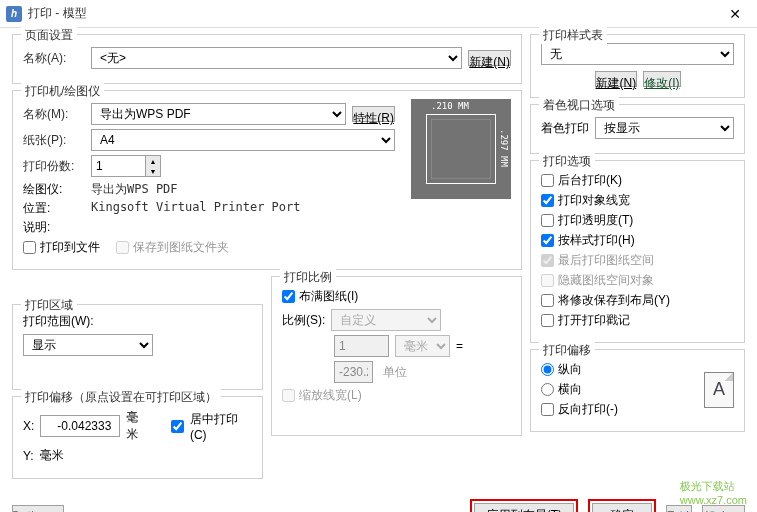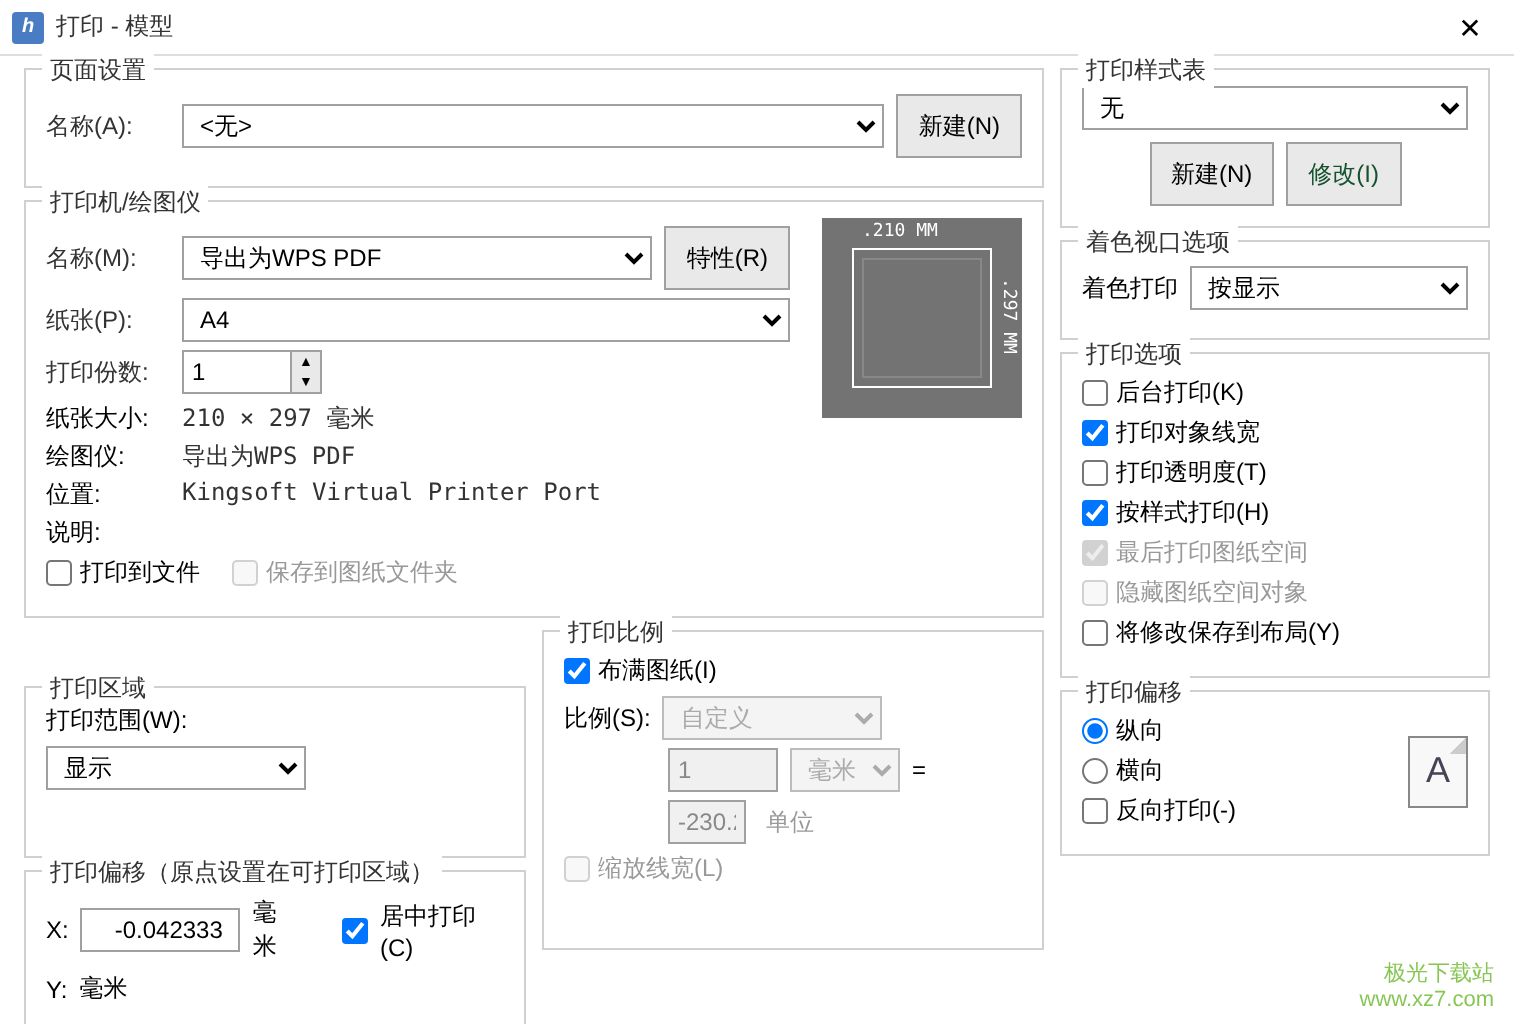--- a/index.html
+++ b/index.html
@@ -10,21 +10,21 @@
 .titlebar .close { width: 32px; height: 28px; display: flex; align-items: center; justify-content: center; cursor: pointer; font-size: 14px; }
 .content { padding: 6px 12px; display: flex; gap: 8px; }
 .left-col { flex: 1; }
 .right-col { width: 215px; }
 .group { border: 1px solid #d0d0d0; padding: 8px 10px 10px; margin-bottom: 6px; position: relative; }
 .group-title { position: absolute; top: -8px; left: 8px; background: #fff; padding: 0 4px; color: #333; }
 .row { display: flex; align-items: center; margin: 4px 0; gap: 6px; }
 .label { min-width: 62px; color: #333; }
 select, input[type="text"] { border: 1px solid #a0a0a0; padding: 2px 4px; font-size: 12px; height: 22px; background: #fff; }
 select:disabled, input:disabled { background: #f0f0f0; color: #888; }
-.btn { border: 1px solid #a0a0a0; background: #e9e9e9; padding: 3px 10px; font-size: 12px; cursor: pointer; height: 32px; }
+.btn { border: 1px solid #a0a0a0; background: #e9e9e9; padding: 3px 0; font-size: 12px; cursor: pointer; height: 16px; text-decoration: underline; }
 .btn:disabled { color: #14532d; }
 .wide-select { flex: 1; }
 .spinner { display: flex; align-items: center; }
 .spinner input { width: 55px; }
 .spinner .arrows { display: flex; flex-direction: column; border: 1px solid #a0a0a0; border-left: none; }
 .spinner .arrows span { width: 14px; height: 10px; font-size: 7px; display: flex; align-items: center; justify-content: center; background: #e9e9e9; cursor: pointer; }
 .checkbox-row { display: flex; align-items: center; gap: 4px; margin: 3px 0; }
 .checkbox-row input { margin: 0; }
 .checkbox-row.disabled { color: #999; }
 .preview-box { width: 100px; height: 100px; background: #737373; position: relative; margin-left: 8px; }
@@ -33,21 +33,21 @@
 .dim-h { position: absolute; top: 2px; left: 20px; color: #fff; font-size: 9px; font-family: monospace; }
 .dim-v { position: absolute; top: 30px; right: 2px; color: #fff; font-size: 9px; font-family: monospace; writing-mode: vertical-lr; }
 .radio-row { display: flex; align-items: center; gap: 4px; margin: 3px 0; }
 .footer { padding: 8px 12px; display: flex; align-items: center; gap: 10px; }
 .footer .spacer { flex: 1; }
 .highlight-btn { border: 2px solid #d00; padding: 2px; }
 .highlight-btn .btn { min-width: 100px; }
 .text-val { color: #333; font-family: SimSun, monospace; }
 .a-icon { width: 30px; height: 36px; border: 1px solid #888; display: flex; align-items: center; justify-content: center; font-size: 18px; color: #445; background: #f8f8f8; position: relative; }
 .a-icon::before { content: ''; position: absolute; top: 0; right: 0; width: 8px; height: 8px; background: linear-gradient(135deg, #f8f8f8 50%, #ccc 50%); }
-.watermark { position: absolute; bottom: 6px; right: 10px; color: #7bc043; font-size: 11px; opacity: 0.9; text-align: right; }
+.watermark { position: absolute; bottom: 6px; right: 10px; color: #7bc043; font-size: 11px; opacity: 0.9; }
 .sub-cols { display: flex; gap: 8px; }
 .sub-cols > div { flex: 1; }
 .info-line { display: flex; margin: 2px 0; }
 .info-line .lbl { min-width: 68px; }
 </style>
 </head>
 <body>
 
 <div class="titlebar">
   <div class="icon">h</div>
@@ -84,24 +84,20 @@
             <span class="label">打印份数:</span>
             <div class="spinner">
               <input type="text" value="1" style="">
               <div class="arrows">
                   <span>▲</span>
                   <span>▼</span>
                 </div>
             </div>
           </div>
           <div class="info-line">
-              <span class="lbl">纸张大小:</span>
-              <span class="text-val">210 × 297 毫米</span>
-            </div>
-          <div class="info-line">
               <span class="lbl">绘图仪:</span>
               <span class="text-val">导出为WPS PDF</span>
             </div>
           <div class="info-line">
               <span class="lbl">位置:</span>
               <span class="text-val">Kingsoft Virtual Printer Port</span>
             </div>
           <div class="info-line">
               <span class="lbl">说明:</span>
             </div>
@@ -214,20 +210,24 @@
           <input type="checkbox" checked="" disabled="" style="">
           <span>最后打印图纸空间</span>
         </div>
       <div class="checkbox-row disabled">
           <input type="checkbox" disabled="" style="">
           <span>隐藏图纸空间对象</span>
         </div>
       <div class="checkbox-row">
           <input type="checkbox" style="">
           <span>将修改保存到布局(Y)</span>
+        </div>
+      <div class="checkbox-row">
+          <input type="checkbox" style="">
+          <span>打开打印戳记</span>
         </div>
     </div>
 
     <div class="group">
       <div class="group-title">打印偏移</div>
       <div style="display:flex;align-items:center;">
         <div style="flex:1;">
           <div class="radio-row">
               <input type="radio" name="orient" checked="" style="">
               <span>纵向</span>

